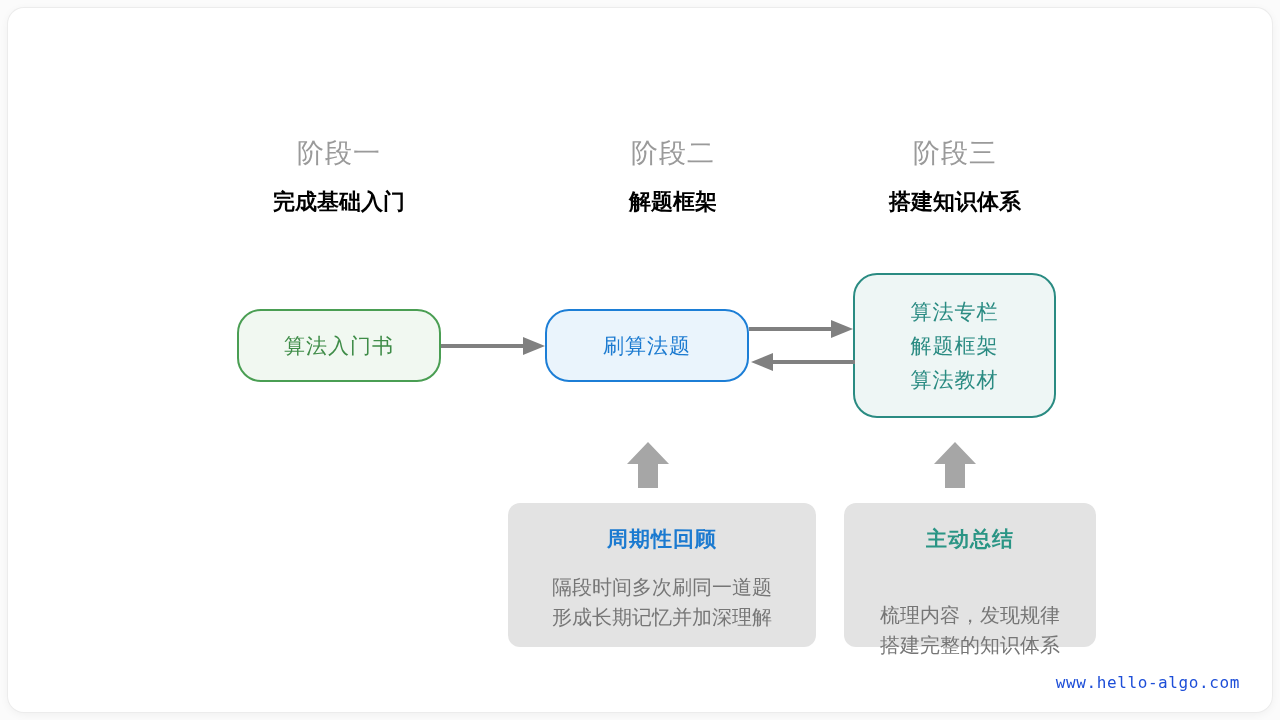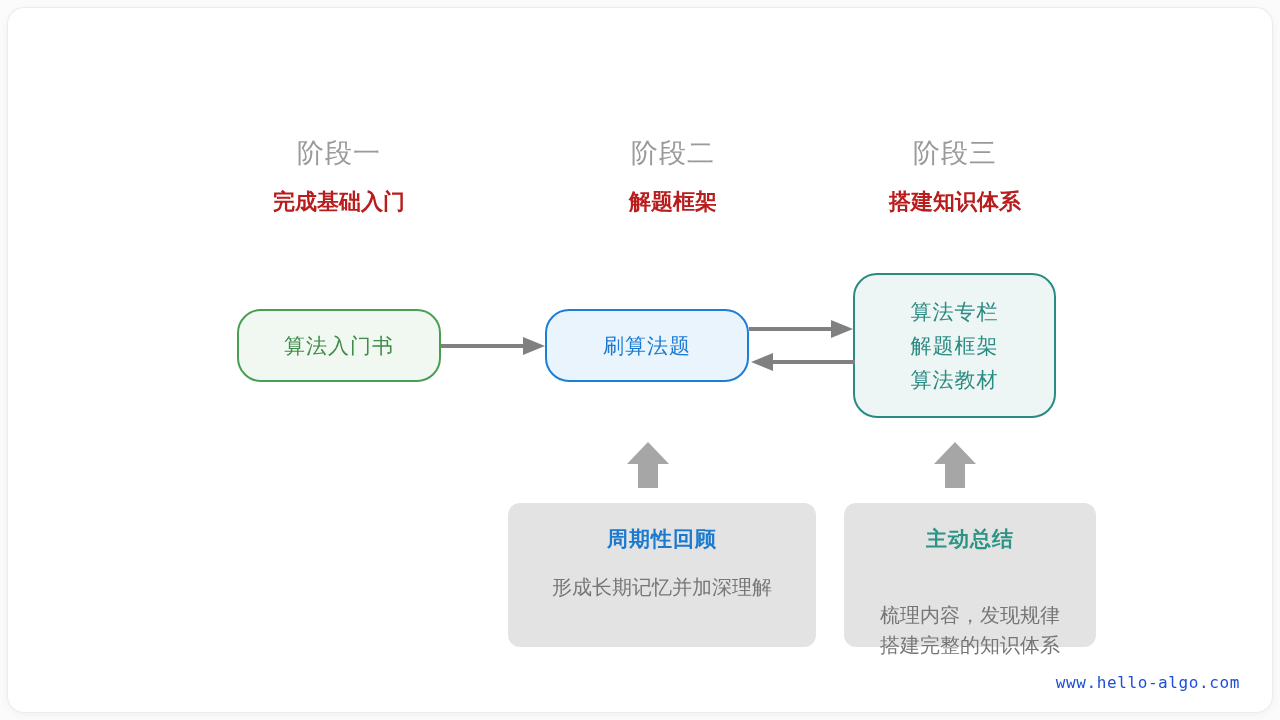--- a/index.html
+++ b/index.html
@@ -42,21 +42,21 @@
   .stage-index {
     font-size: 27px;
     color: #9a9a9a;
     line-height: 34px;
     letter-spacing: 1px;
     white-space: nowrap;
   }
   .stage-title {
     font-size: 22px;
     font-weight: bold;
-    color: #b91c1c;
+    color: #000000;
     line-height: 30px;
     margin-top: 17px;
     white-space: nowrap;
   }
 
   
   .node {
     position: absolute;
     box-sizing: border-box;
     border-radius: 24px;
@@ -192,20 +192,21 @@
       <polygon points="24,2 45,24 34,24 34,48 14,48 14,24 3,24" fill="#a6a6a6"></polygon>
     </svg>
 
     <svg class="block-arrow" style="left:923px; top:432px;" width="48" height="50">
       <polygon points="24,2 45,24 34,24 34,48 14,48 14,24 3,24" fill="#a6a6a6"></polygon>
     </svg>
 
     <div class="card" id="card-review">
       <div class="card-title" style="color:#1b7ad0;">周期性回顾</div>
       <div class="card-body">
+        <div class="line">隔段时间多次刷同一道题</div>
         <div class="line">形成长期记忆并加深理解</div>
       </div>
     </div>
 
     <div class="card" id="card-summary">
       <div class="card-title" style="color:#2a9585;">主动总结</div>
       <div class="card-body">
         <div class="line">梳理内容，发现规律</div>
         <div class="line">搭建完整的知识体系</div>
       </div>

